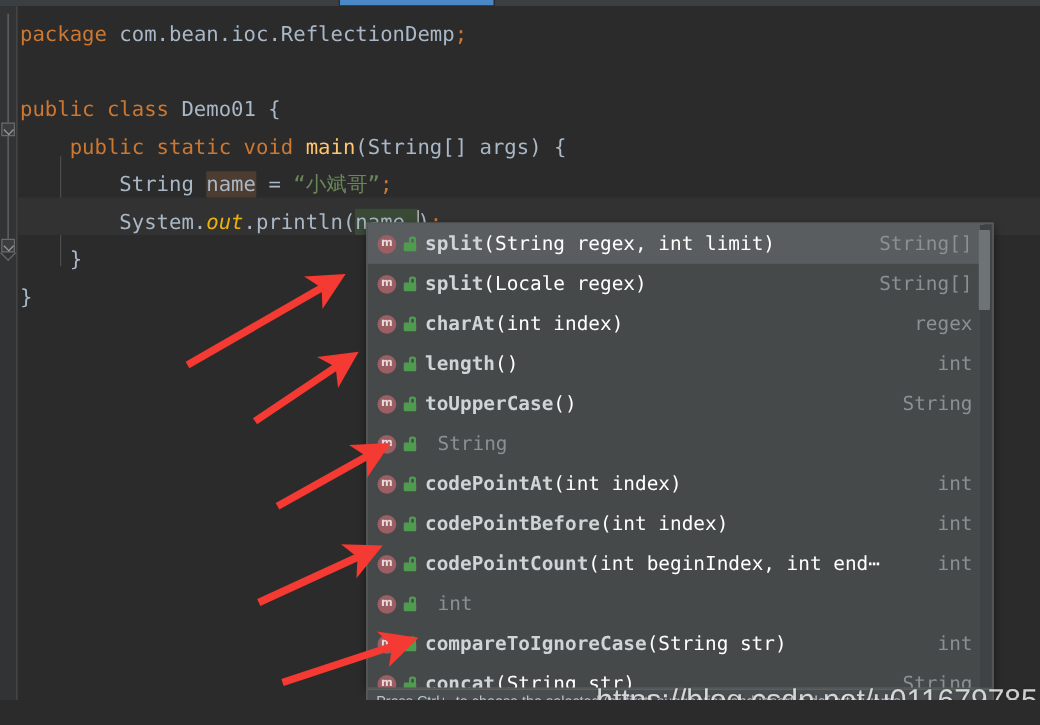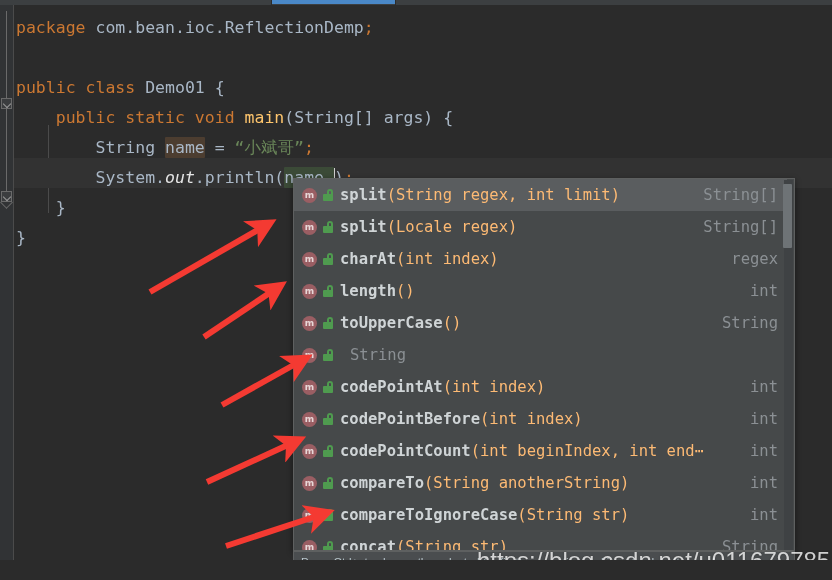--- a/index.html
+++ b/index.html
@@ -114,21 +114,21 @@
     position: absolute;
     left: 14px;
     width: 818px;
     height: 30px;
     background: #323232;
   }
   .kw  { color: #cc7832; }
   .cls { color: #a9b7c6; }
   .mth { color: #ffc66d; }
   .str { color: #6a8759; }
-  .fld { color: #e5e5e5; font-style: italic; }
+  .fld { color: #eab308; font-style: italic; }
   .pun { color: #a9b7c6; }
   .semi{ color: #cc7832; }
   .hl-write {
     background: #4c3d30;
     border-radius: 1px;
     padding: 1px 0;
     margin-top: 36px;
   }
   .hl-read {
     background: #3b4a37;
@@ -213,21 +213,21 @@
     white-space: nowrap;
     font-family: "DejaVu Sans Mono", monospace;
     font-size: 15.5px;
     line-height: 32px;
   }
   .c-name {
     color: #cfd4d6;
     font-weight: bold;
   }
   .c-params {
-    color: #fdba74;
+    color: #ffffff;
   }
   .c-type {
     flex: 0 0 auto;
     color: #8b9094;
     font-family: "DejaVu Sans Mono", monospace;
     font-size: 15.5px;
     padding-left: 10px;
   }
   
   .pop-scroll-track {
@@ -414,21 +414,20 @@
           <div class="c-type">int</div>
         </div>
         <div class="c-row">
           <div class="c-icons">
             <div class="ic-method">m</div>
             <div class="ic-public">
               <span class="shackle"></span>
               <span class="body"></span>
             </div>
           </div>
-          <div class="c-sig"><span class="c-name">compareTo</span><span class="c-params">(String anotherString)</span></div>
           <div class="c-type">int</div>
         </div>
         <div class="c-row">
           <div class="c-icons">
             <div class="ic-method">m</div>
             <div class="ic-public">
               <span class="shackle"></span>
               <span class="body"></span>
             </div>
           </div>

